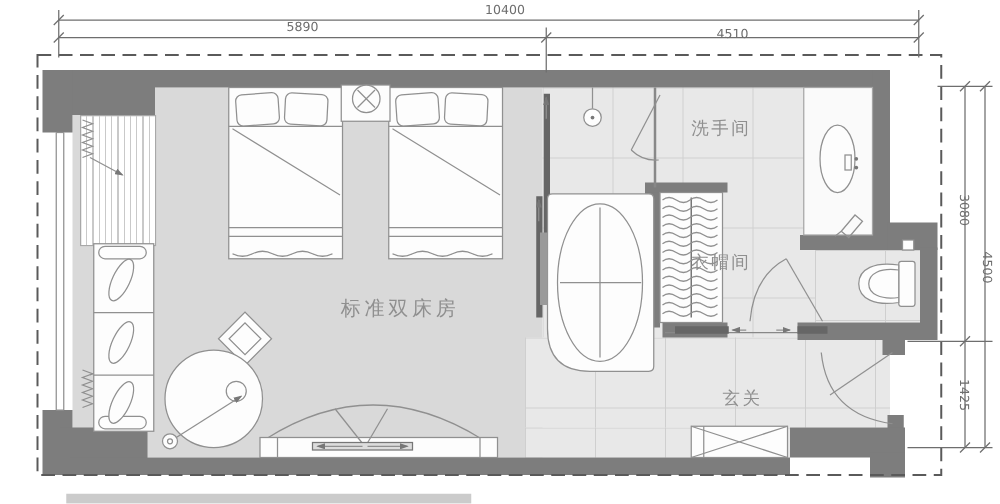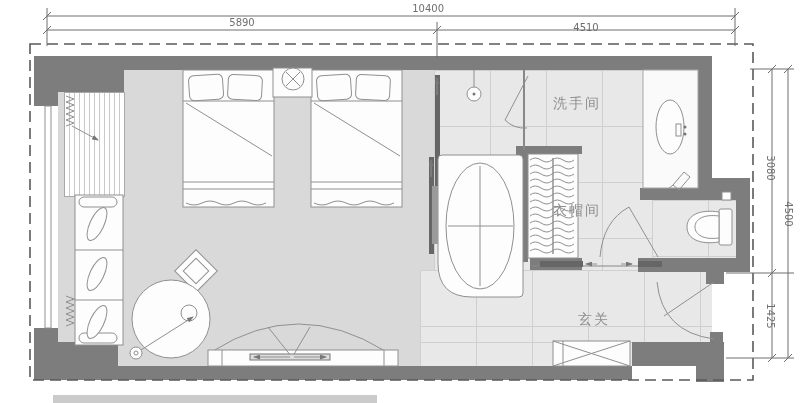--- a/index.html
+++ b/index.html
@@ -232,24 +232,25 @@
     </g>
 
     <g>
       <rect class="fw" x="553" y="341" width="77" height="25"></rect>
       <line class="ln" x1="553" y1="341" x2="630" y2="366"></line>
       <line class="ln" x1="553" y1="366" x2="630" y2="341"></line>
       <line class="ln" x1="563" y1="341" x2="563" y2="366"></line>
     </g>
   </svg>
 
+  <div class="lbl big" style="left:240px;top:238px;width:160px;">标准双床房</div>
   <div class="lbl" style="left:537px;top:96px;width:80px;">洗手间</div>
   <div class="lbl" style="left:537px;top:203px;width:80px;">衣帽间</div>
   <div class="lbl" style="left:554px;top:296px;width:80px;margin-top:16px;">玄关</div>
 
-  <div class="dim" style="left:344px;top:3px;width:100px;text-align:right;">10400</div>
+  <div class="dim" style="left:354px;top:3px;width:100px;">10400</div>
   <div class="dim" style="left:192px;top:17px;width:100px;">5890</div>
   <div class="dim" style="left:536px;top:6px;width:100px;margin-top:16px;">4510</div>
   <div class="dim rot" style="left:750px;top:162px;width:40px;height:12px;">3080</div>
   <div class="dim rot" style="left:768px;top:208px;width:40px;height:12px;">4500</div>
   <div class="dim rot" style="left:750px;top:310px;width:40px;height:12px;">1425</div>
 
 </div>
 
 </body></html>

